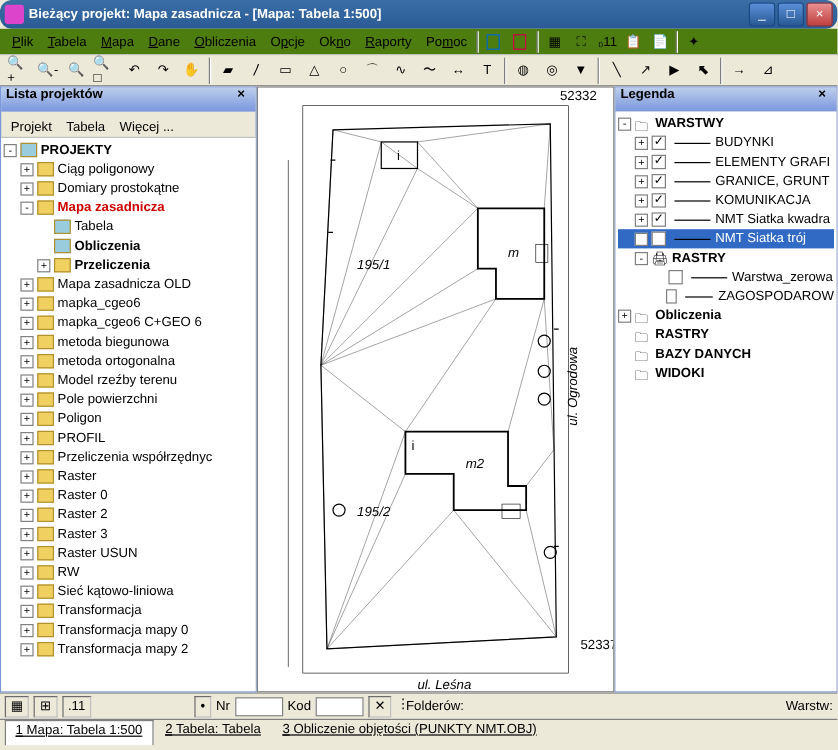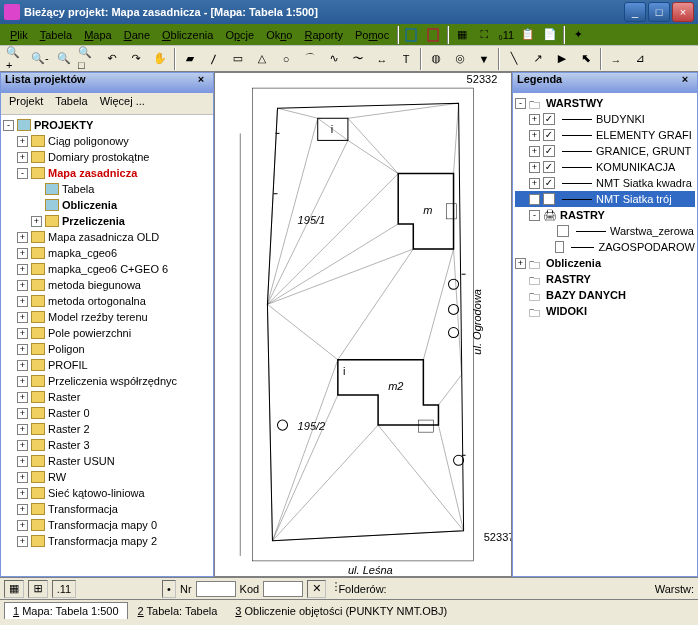--- a/index.html
+++ b/index.html
@@ -1,18 +1,18 @@
 <!DOCTYPE html>
 <html><head>
 <meta charset="utf-8">
 <style>
 * { box-sizing: border-box; margin: 0; padding: 0; font-family: Tahoma, sans-serif; font-size: 11px; }
 body { width: 698px; height: 625px; background: #ece9d8; overflow: hidden; }
 
-.titlebar { height: 24px; background: linear-gradient(#3a6ea5,#2a5a95); display: flex; align-items: center; padding: 0 4px; color: #fff; }
+.titlebar { height: 24px; background: linear-gradient(#3a6ea5,#2a5a95); display: flex; align-items: center; padding: 0 4px; color: #fff; border-radius: 10px; }
 .titlebar .icon { width: 16px; height: 16px; background: #d4c; border-radius: 2px; margin-right: 4px; }
 .titlebar .title { flex: 1; font-weight: bold; }
 .titlebar .win-btns { display: flex; gap: 2px; }
 .titlebar .win-btn { width: 22px; height: 20px; background: linear-gradient(#5a8fd8,#2a5a95); border: 1px solid #1a4a85; border-radius: 3px; color: #fff; text-align: center; line-height: 18px; cursor: pointer; }
 .titlebar .win-btn.close { background: linear-gradient(#e89090,#c04040); border-color: #a03030; }
 
 .menubar { height: 22px; background: #4d7c0f; display: flex; align-items: center; padding: 0 4px; border-bottom: 1px solid #c0c0c0; }
 .menubar .menu-item { padding: 2px 6px; cursor: pointer; }
 .menubar .menu-item u { text-decoration: underline; }
 .menubar .sep { width: 2px; height: 18px; border-left: 1px solid #808080; border-right: 1px solid #fff; margin: 0 2px; }
@@ -23,21 +23,21 @@
 .toolbar .sep { width: 2px; height: 22px; border-left: 1px solid #808080; border-right: 1px solid #fff; margin: 0 2px; }
 
 .workspace { display: flex; height: 505px; }
 
 .panel { background: #ece9d8; border: 1px solid #7a96df; display: flex; flex-direction: column; }
 .panel-header { height: 20px; background: linear-gradient(#bcceeb,#7a96df); display: flex; align-items: flex-start; padding: 0 4px; font-weight: bold; }
 .panel-header .spacer { flex: 1; }
 .panel-header .x { width: 16px; height: 16px; text-align: center; cursor: pointer; }
 
 .left-panel { width: 214px; }
-.left-toolbar { height: 22px; display: flex; align-items: flex-start; border-bottom: 1px solid #c0c0c0; padding: 0 2px; }
+.left-toolbar { height: 22px; display: flex; align-items: flex-end; border-bottom: 1px solid #c0c0c0; padding: 0 2px; }
 .left-toolbar span { padding: 2px 6px; cursor: pointer; }
 
 .tree { flex: 1; background: #fff; overflow: auto; padding: 2px; }
 .tree-node { display: flex; align-items: center; height: 16px; white-space: nowrap; }
 .tree-node .exp { width: 11px; height: 11px; border: 1px solid #808080; text-align: center; line-height: 9px; font-size: 9px; margin-right: 3px; cursor: pointer; background: #fff; }
 .tree-node .exp.none { border: none; }
 .tree-node .ficon { width: 14px; height: 12px; background: #f0d060; border: 1px solid #b09030; margin-right: 3px; }
 .tree-node .ficon.special { background: #9cd; }
 .tree-node .label { cursor: pointer; }
 .tree-node.selected .label { color: #c00; font-weight: bold; }
@@ -60,21 +60,21 @@
 .legend-node .line-sample { width: 30px; border-top: 1px solid #000; margin: 0 4px; }
 .legend-node.selected { background: #316ac5; color: #fff; }
 .l-indent-1 { padding-left: 14px; }
 .l-indent-2 { padding-left: 28px; }
 
 .statusbar { height: 22px; background: #ece9d8; border-top: 1px solid #808080; display: flex; align-items: center; padding: 0 4px; gap: 4px; }
 .statusbar .cell { border: 1px inset #c0c0c0; padding: 1px 4px; height: 18px; display: flex; align-items: center; }
 .statusbar input { height: 16px; border: 1px solid #808080; width: 40px; }
 .statusbar .sep-v { width: 4px; height: 18px; cursor: col-resize; }
 
-.tabbar { height: 22px; background: #ece9d8; border-top: 1px solid #808080; display: flex; align-items: center; padding: 0 4px; gap: 2px; }
+.tabbar { height: 22px; background: #ece9d8; border-top: 1px solid #808080; display: flex; padding: 0 4px; gap: 2px; text-decoration: underline; }
 .tabbar .tab { padding: 2px 8px; cursor: pointer; }
 .tabbar .tab.active { background: #fff; border: 1px solid #808080; border-bottom: none; }
 
 
 .ico { width: 16px; height: 16px; display: inline-block; }
 </style>
 </head>
 <body>
 
 <div class="titlebar">

